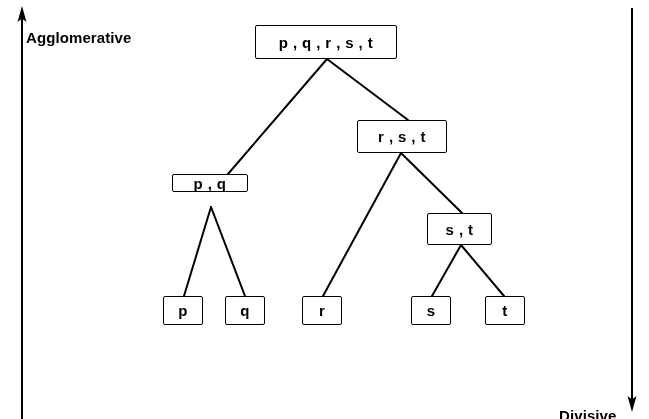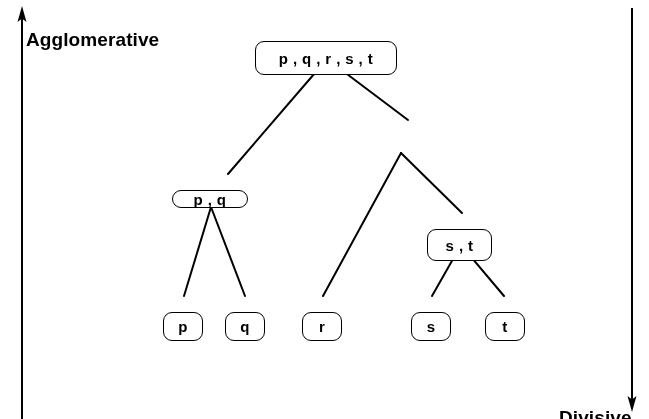--- a/index.html
+++ b/index.html
@@ -19,45 +19,44 @@
     position: absolute;
     left: 0;
     top: 0;
     width: 649px;
     height: 419px;
   }
   .axis-label {
     position: absolute;
     color: #000000;
     font-family: "Liberation Sans", sans-serif;
-    font-size: 19px;
+    font-size: 15px;
     font-weight: bold;
     white-space: nowrap;
     letter-spacing: 0.1px;
   }
   #label-agglomerative { left: 26px; top: 29px; }
   #label-divisive      { left: 559px; top: 372px; margin-top: 35px; }
 
   .node {
     position: absolute;
     box-sizing: border-box;
     background: #ffffff;
     border: 1.6px solid #000000;
-    border-radius: 9px;
+    border-radius: 2px;
     color: #000000;
     font-family: "Liberation Sans", sans-serif;
     font-weight: bold;
     font-size: 15px;
     display: flex;
     align-items: center;
     justify-content: center;
     white-space: nowrap;
     letter-spacing: 0.4px;
     user-select: none;
-    margin-top: 16px;
   }
   .node.leaf { font-size: 15px; }
 </style>
 </head>
 <body>
 
 <div id="canvas">
 
   <svg id="diagram-svg" viewBox="0 0 649 419" xmlns="http://www.w3.org/2000/svg">
 
@@ -82,20 +81,21 @@
       <line x1="461" y1="245" x2="504" y2="296"></line>
     </g>
   </svg>
 
   <div class="axis-label" id="label-agglomerative">Agglomerative</div>
 
   <div class="axis-label" id="label-divisive">Divisive</div>
 
   <div class="node" style="left:255px; top:25px;  width:142px; height:34px;">p , q , r , s , t</div>
 
+  <div class="node" style="left:357px; top:120px; width:90px;  height:33px;">r , s , t</div>
 
   <div class="node" style="left:172px; top:174px; width:76px;  height:18px;">p , q</div>
 
   <div class="node" style="left:427px; top:213px; width:65px;  height:32px;">s , t</div>
 
   <div class="node leaf" style="left:163px; top:296px; width:40px; height:29px;">p</div>
 
   <div class="node leaf" style="left:225px; top:296px; width:40px; height:29px;">q</div>
 
   <div class="node leaf" style="left:302px; top:296px; width:40px; height:29px;">r</div>

